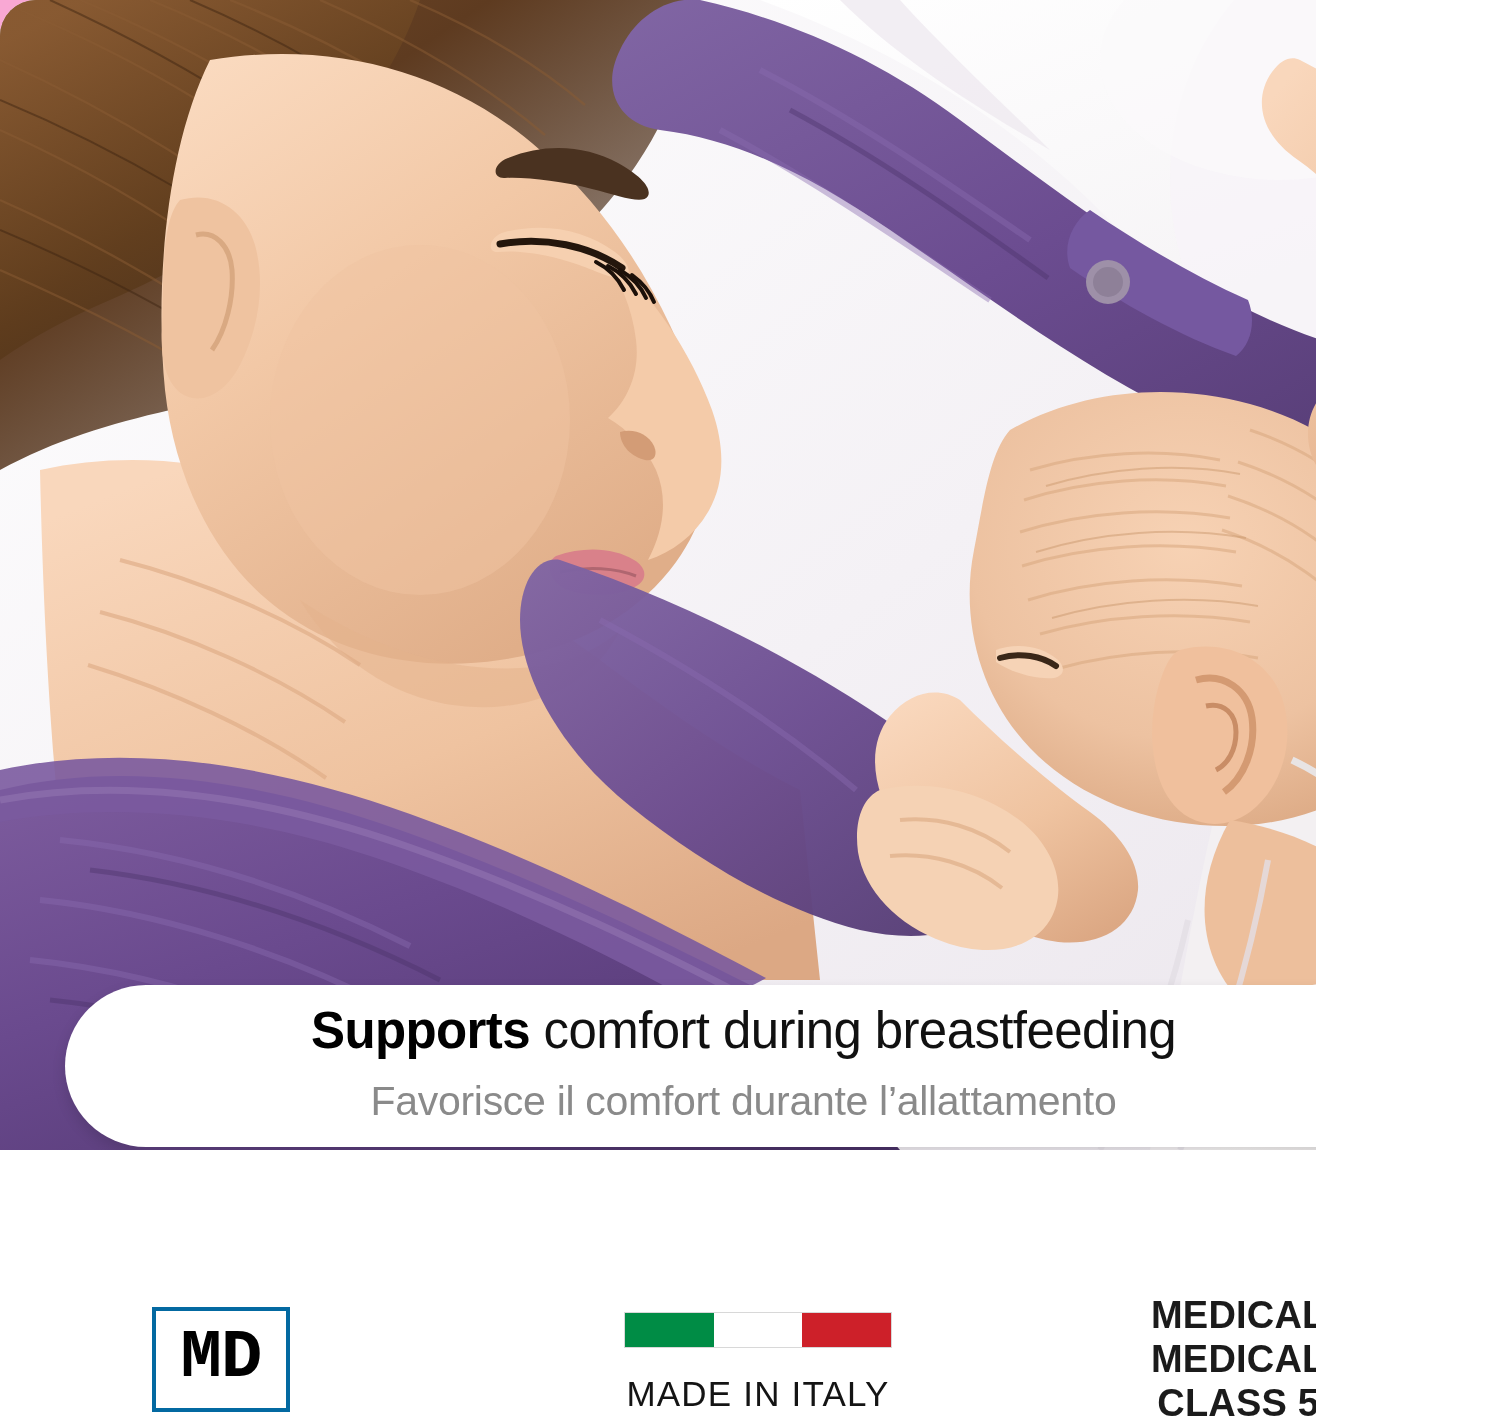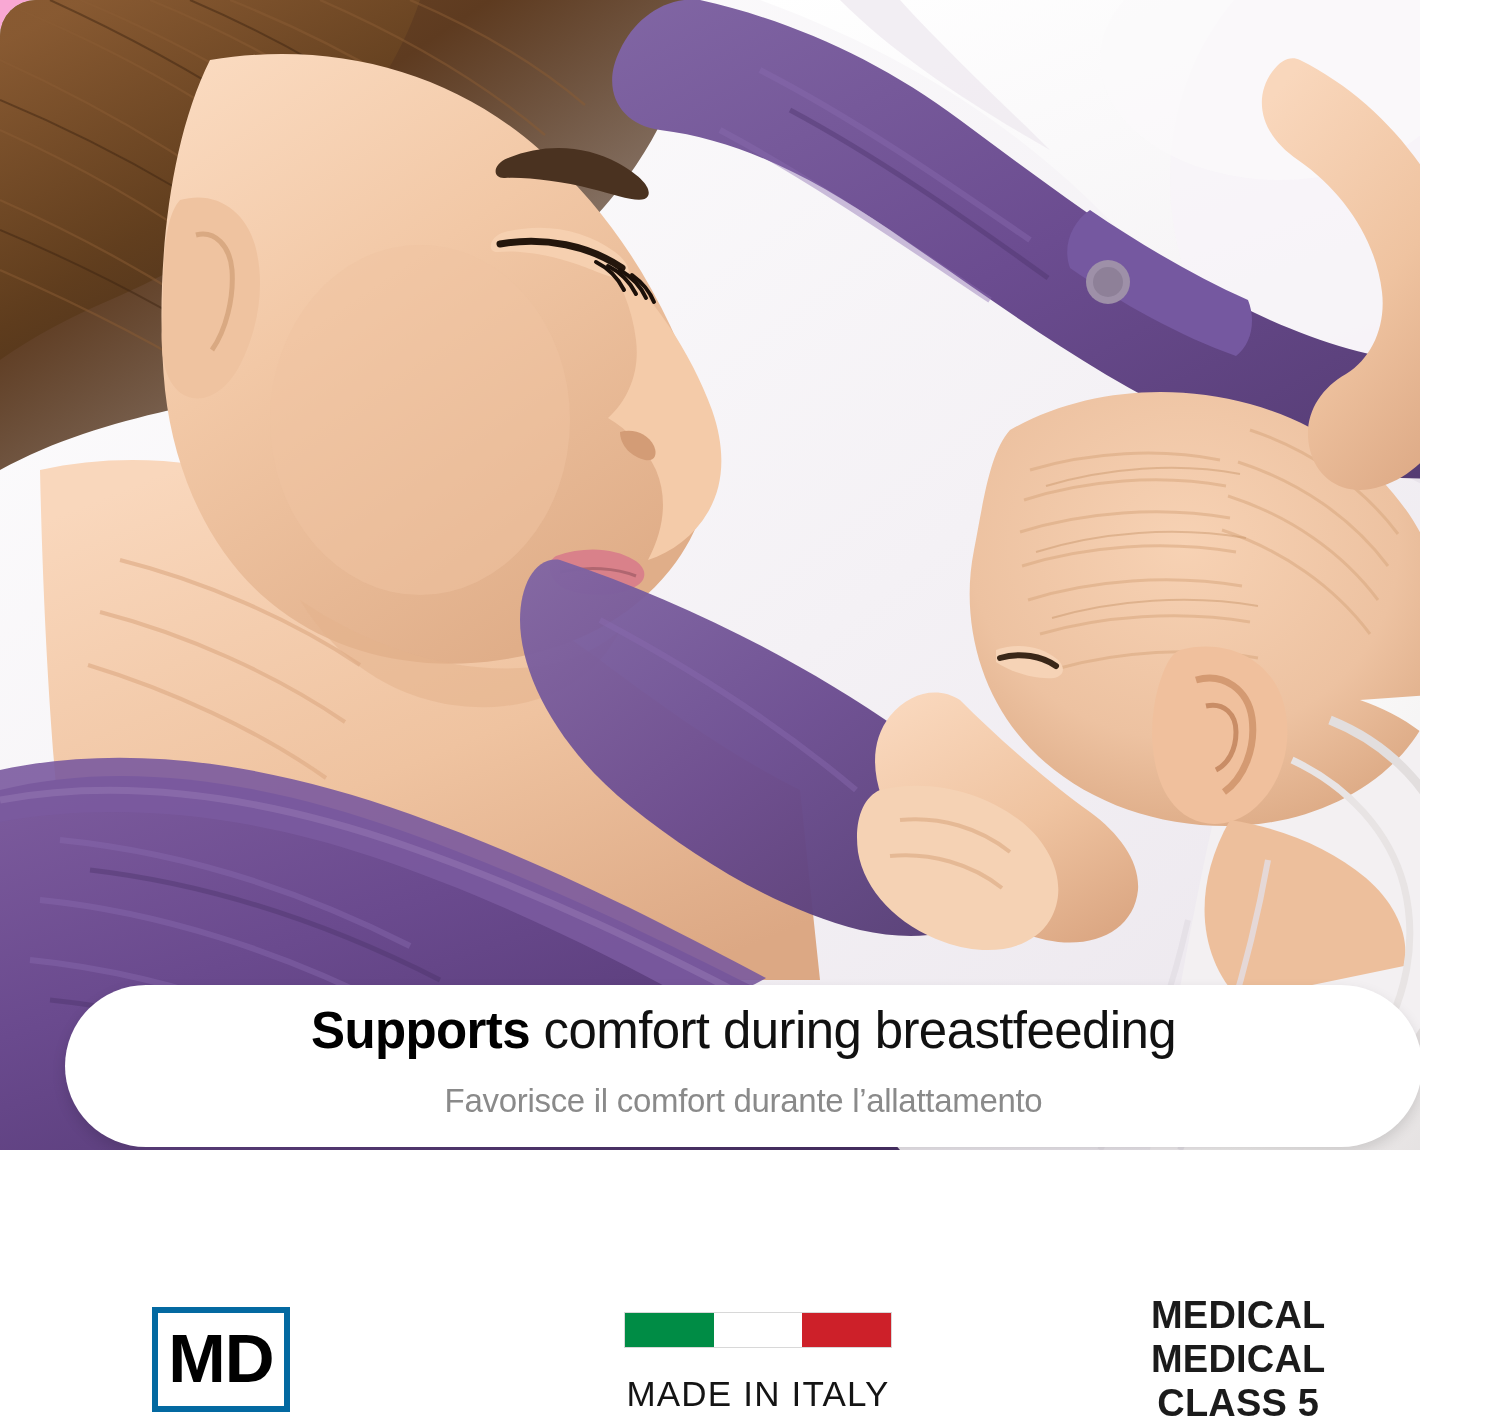--- a/index.html
+++ b/index.html
@@ -6,21 +6,21 @@
     margin: 0;
     padding: 0;
     background: #ffffff;
   }
   body {
     font-family: "Liberation Sans", sans-serif;
   }
 
   #page {
     position: relative;
-    width: 1420px;
+    width: 1316px;
     height: 1426px;
     background: #f9a8d4;
     overflow: hidden;
   }
 
   
   .photo-wrap {
     position: absolute;
     left: 0;
     top: 0;
@@ -55,21 +55,21 @@
     color: #111111;
     letter-spacing: -0.6px;
     white-space: nowrap;
     font-weight: 400;
   }
   .caption-line1 .bold {
     font-weight: 700;
     color: #000000;
   }
   .caption-line2 {
-    font-size: 33px;
+    font-size: 41px;
     line-height: 52px;
     color: #8a8a8a;
     letter-spacing: -0.3px;
     white-space: nowrap;
     font-weight: 400;
     margin-top: 14px;
   }
 
   
   .badges {
@@ -81,26 +81,27 @@
     background: #ffffff;
   }
 
   
   .md-badge {
     position: absolute;
     left: 152px;
     top: 1307px;
     width: 138px;
     height: 105px;
-    border: 6px solid #0369a1;
+    border: 4px solid #0369a1;
     box-sizing: border-box;
     display: flex;
     align-items: center;
     justify-content: center;
     background: #ffffff;
+    font-family: Liberation Mono, monospace;
   }
   .md-text {
     font-size: 69px;
     font-weight: 700;
     color: #000000;
     line-height: 1;
     letter-spacing: -1px;
     margin-top: -2px;
   }
 

